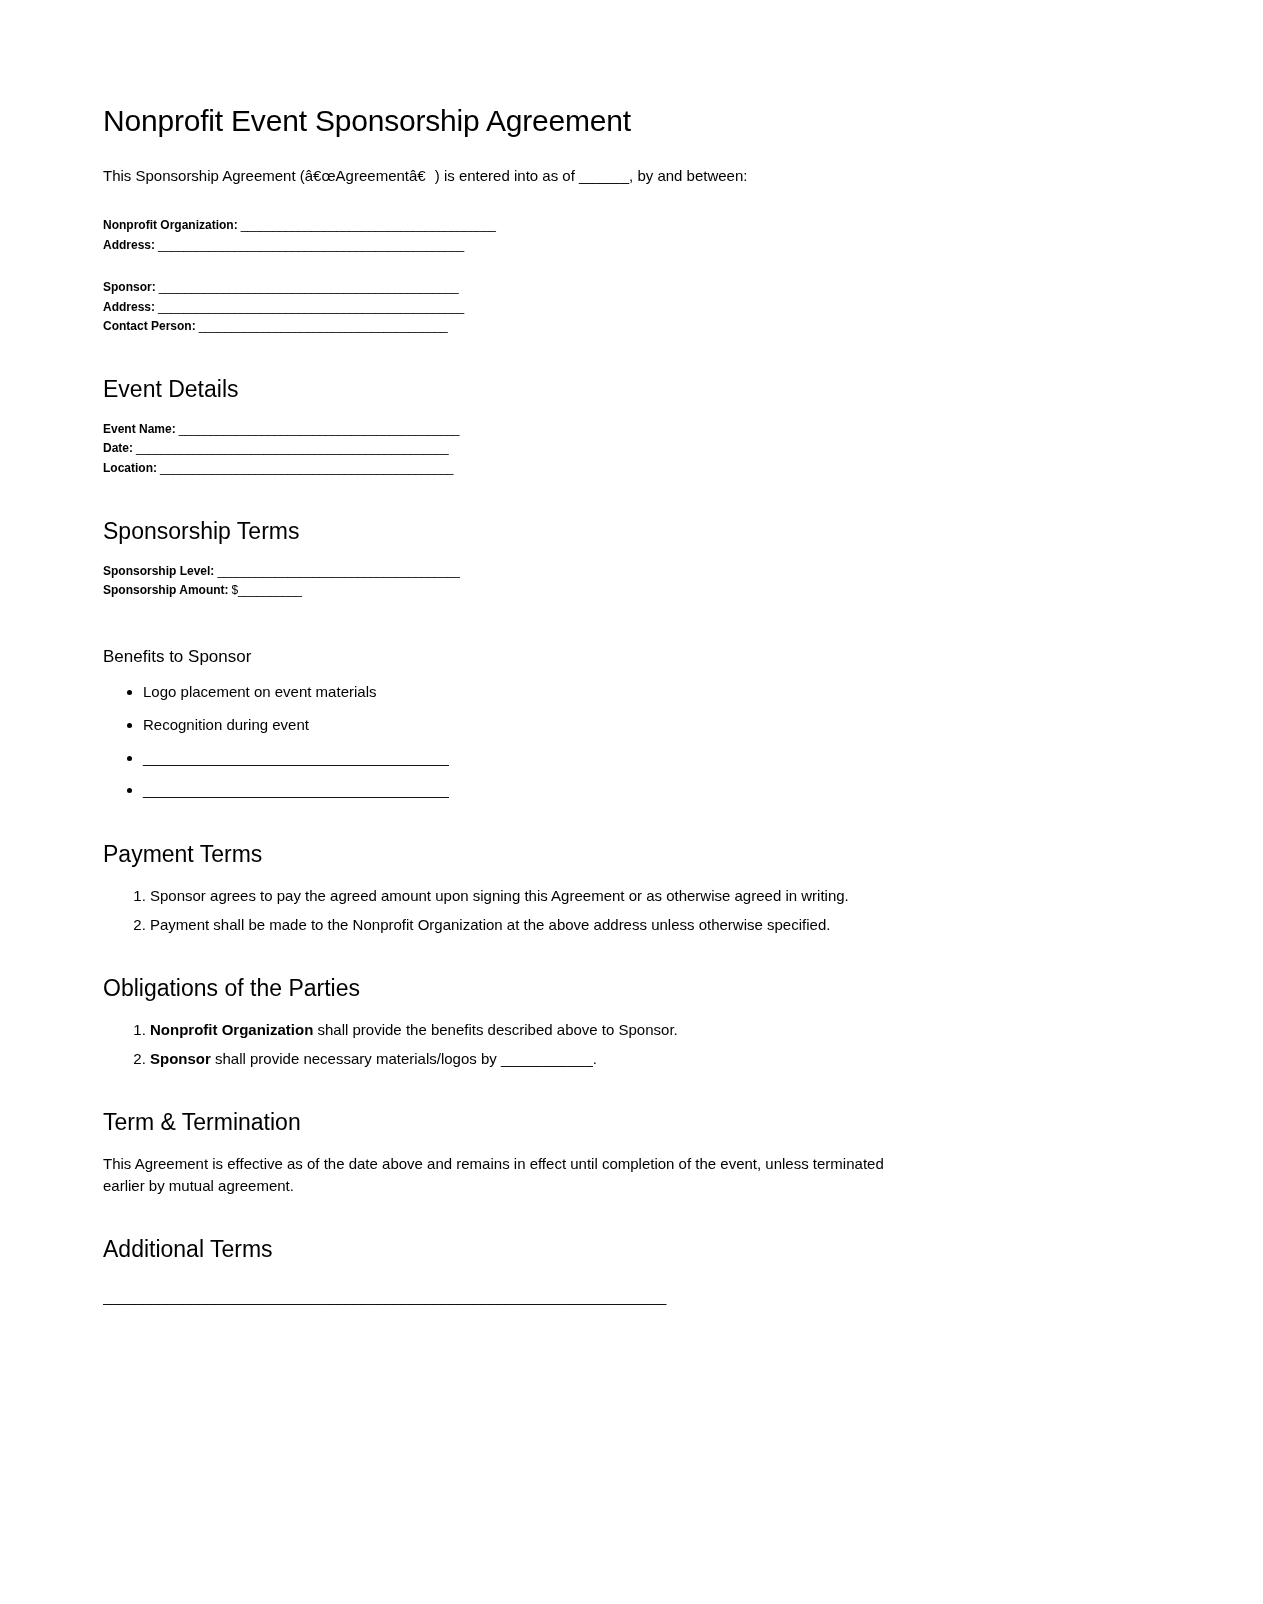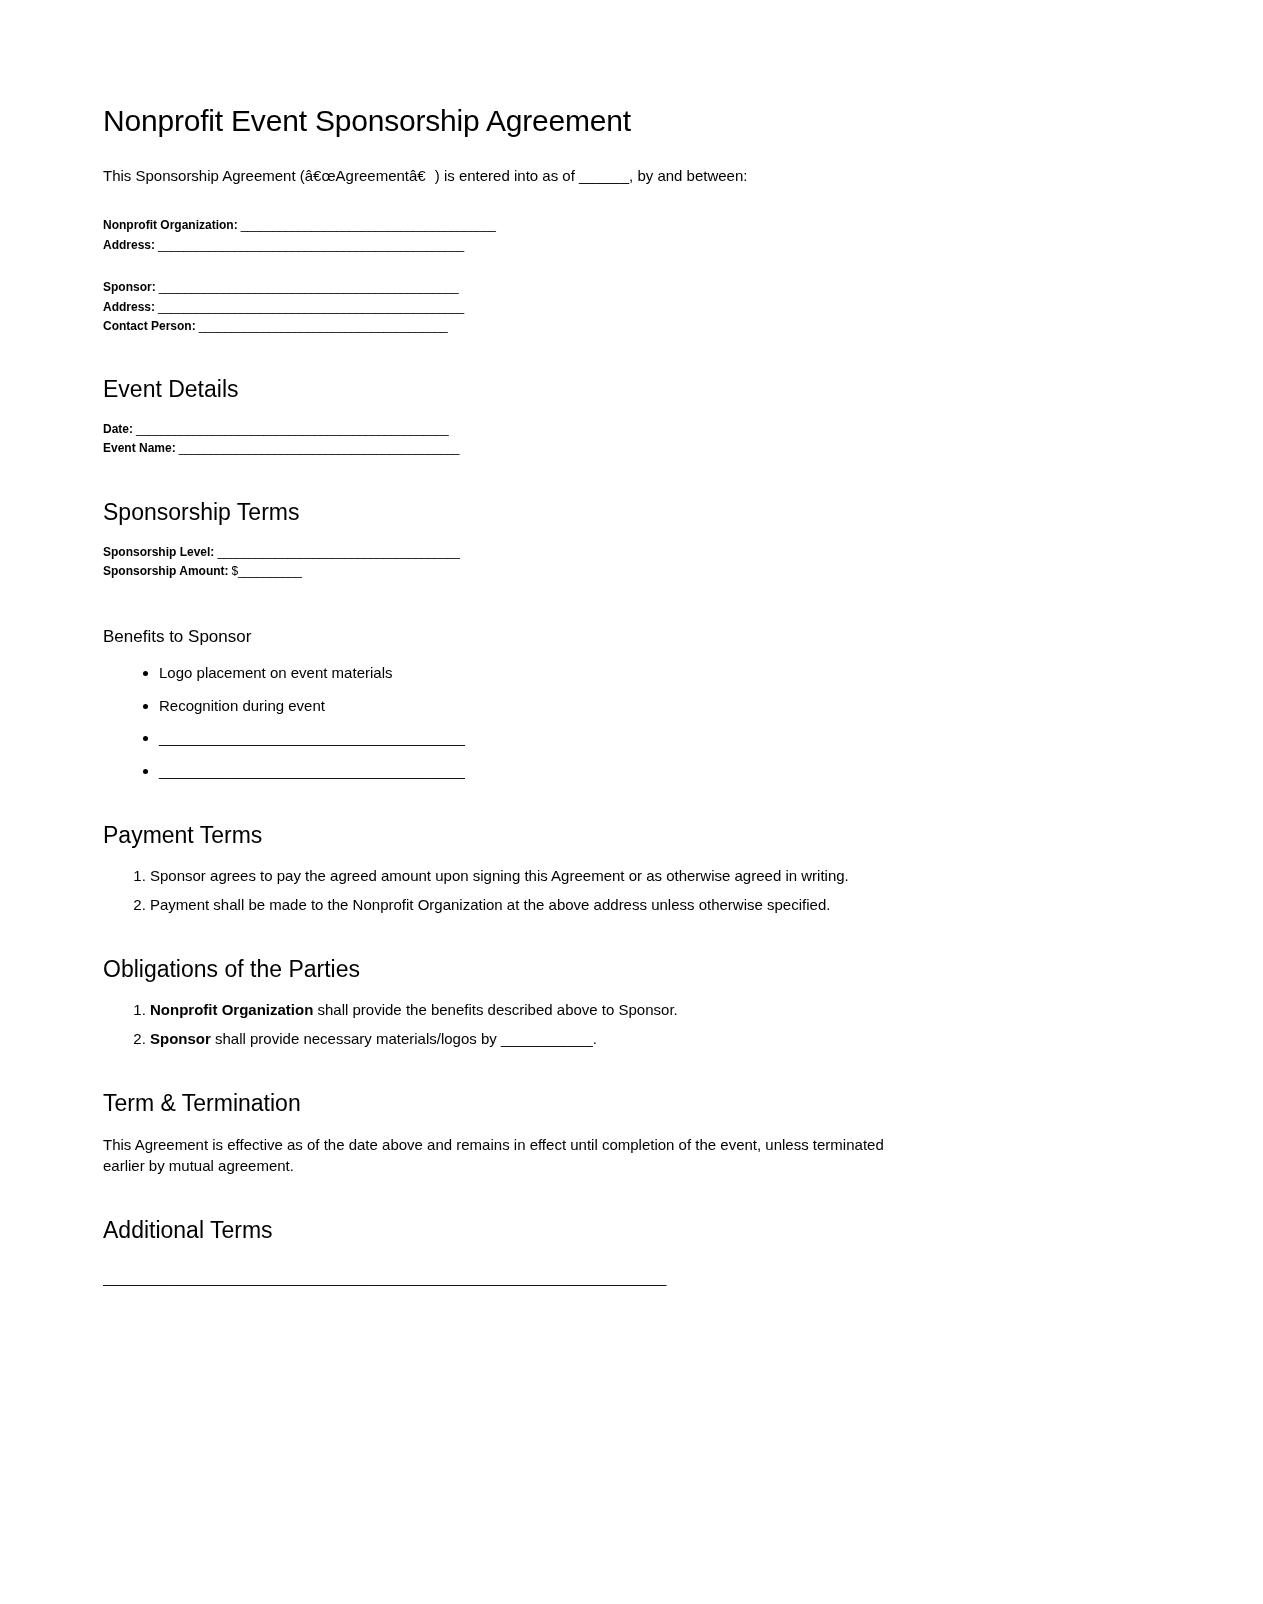--- a/index.html
+++ b/index.html
@@ -79,21 +79,20 @@
   
   ul.benefit-list {
     margin: 0;
     padding: 0 0 0 40px;
     list-style-type: disc;
   }
   ul.benefit-list li {
     font-size: 15px;
     line-height: 1.45;
     margin-bottom: 11px;
-    margin-left: 16px;
   }
   ul.benefit-list li.blank-item {
     letter-spacing: -0.3px;
   }
   ol.term-list {
     margin: 0;
     padding: 0 0 0 47px;
     list-style-type: decimal;
   }
   ol.term-list li {
@@ -133,22 +132,23 @@
 
   <div class="field-group">
     <p class="field-line"><span class="field-label">Sponsor:</span><span class="blank"> _______________________________________________</span></p>
     <p class="field-line"><span class="field-label">Address:</span><span class="blank"> ________________________________________________</span></p>
     <p class="field-line"><span class="field-label">Contact Person:</span><span class="blank"> _______________________________________</span></p>
   </div>
 
   <h2 class="section-title">Event Details</h2>
 
   <div class="field-group">
+    <p class="field-line"><span class="field-label">Event Name:</span><span class="blank"> ____________________________________________</span></p>
     <p class="field-line"><span class="field-label">Date:</span><span class="blank"> _________________________________________________</span></p>
-    <p class="field-line"><span class="field-label">Event Name:</span><span class="blank"> ____________________________________________</span></p>
+    <p class="field-line"><span class="field-label">Location:</span><span class="blank"> ______________________________________________</span></p>
   </div>
 
   <h2 class="section-title">Sponsorship Terms</h2>
 
   <div class="field-group">
     <p class="field-line"><span class="field-label">Sponsorship Level:</span><span class="blank"> ______________________________________</span></p>
     <p class="field-line"><span class="field-label">Sponsorship Amount:</span><span class="blank"> $__________</span></p>
   </div>
 
   <h3 class="subsection-title">Benefits to Sponsor</h3>

